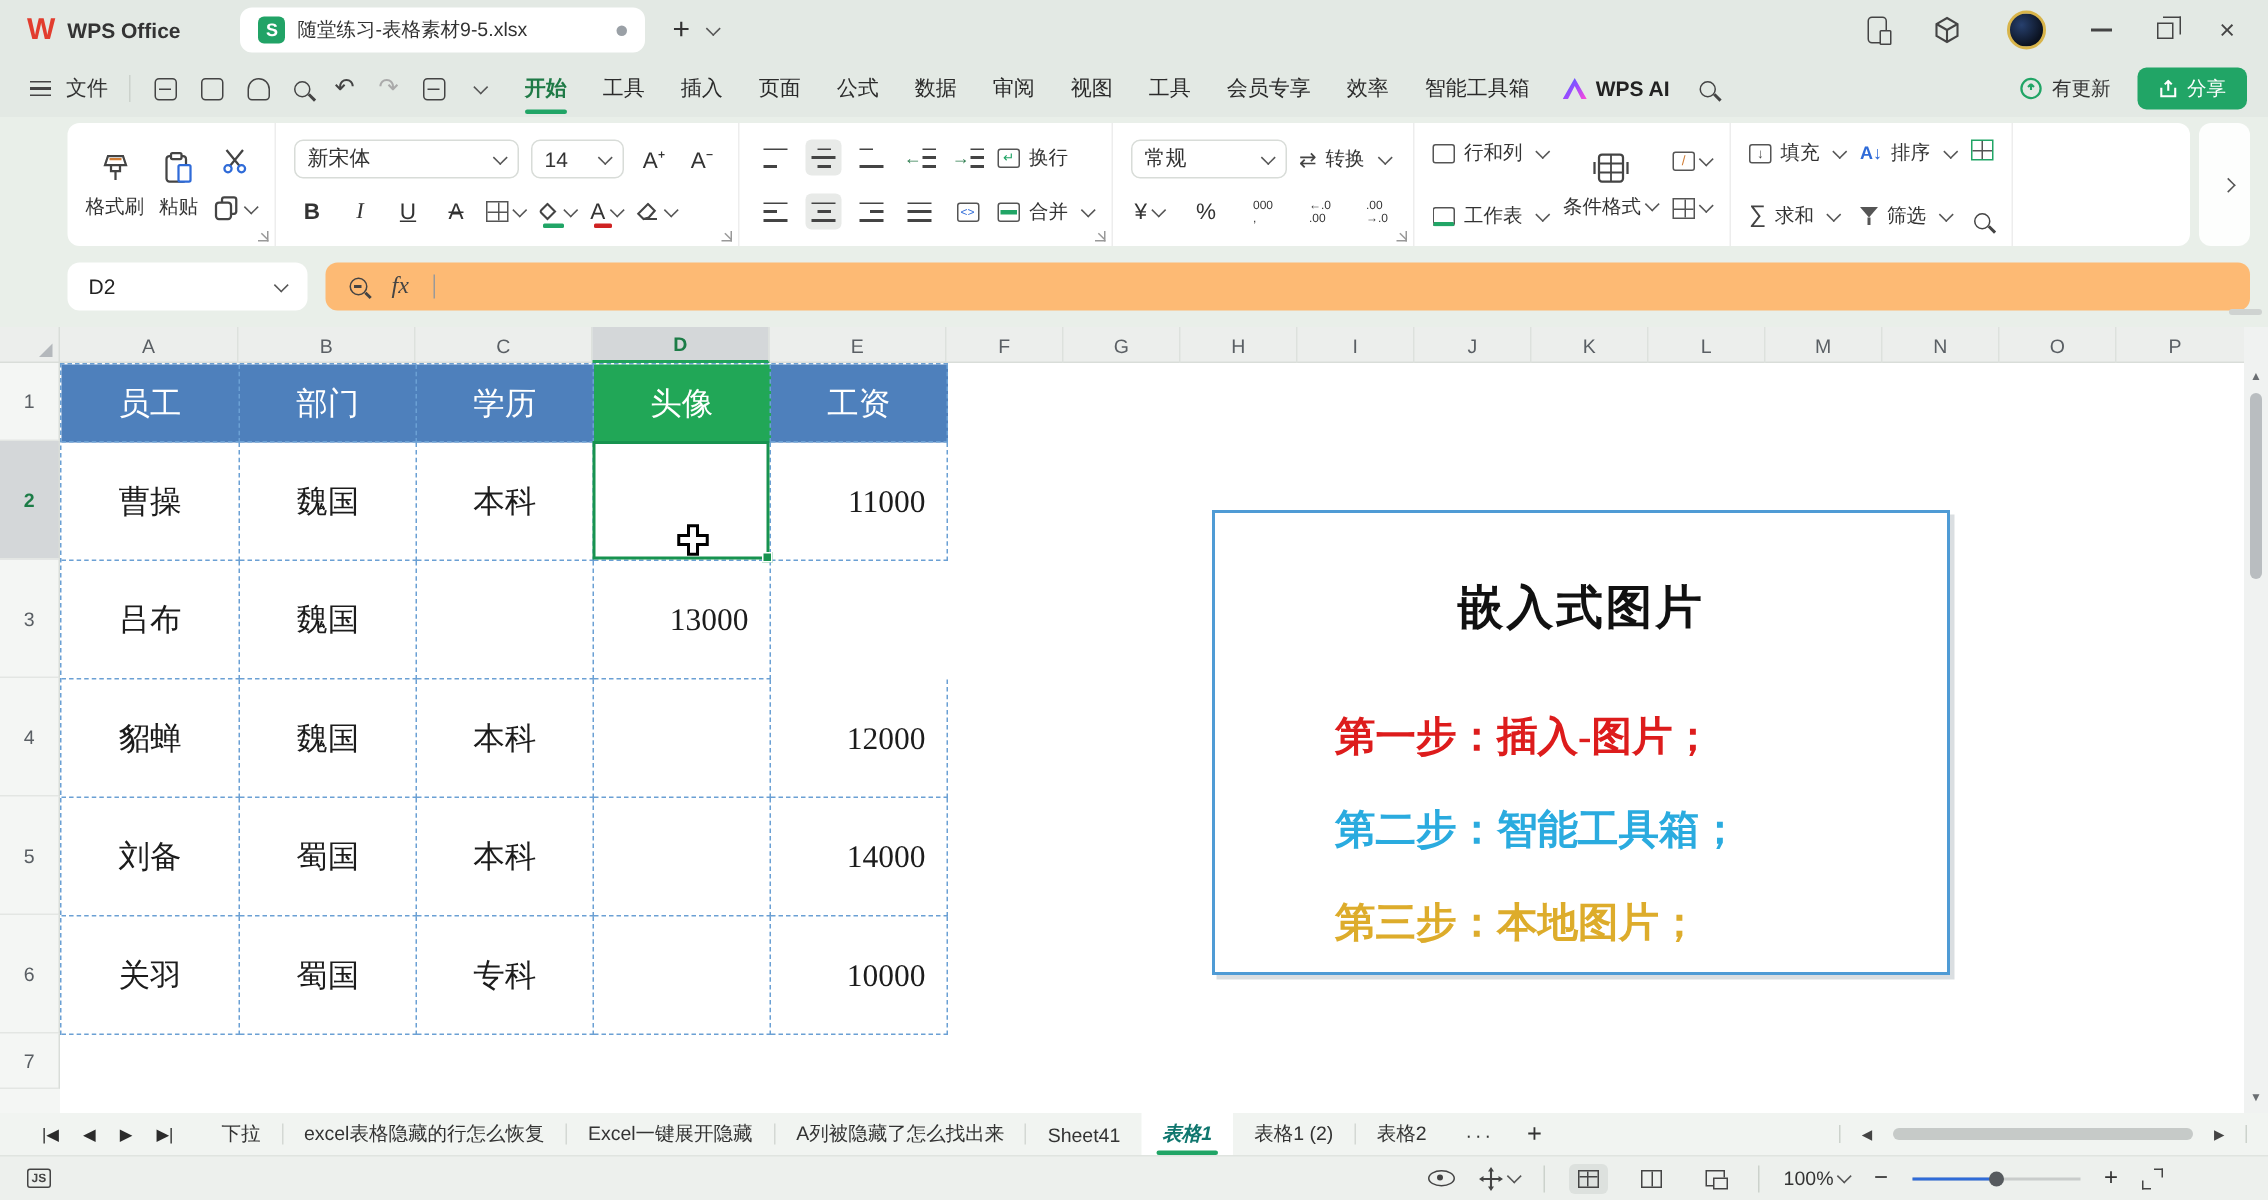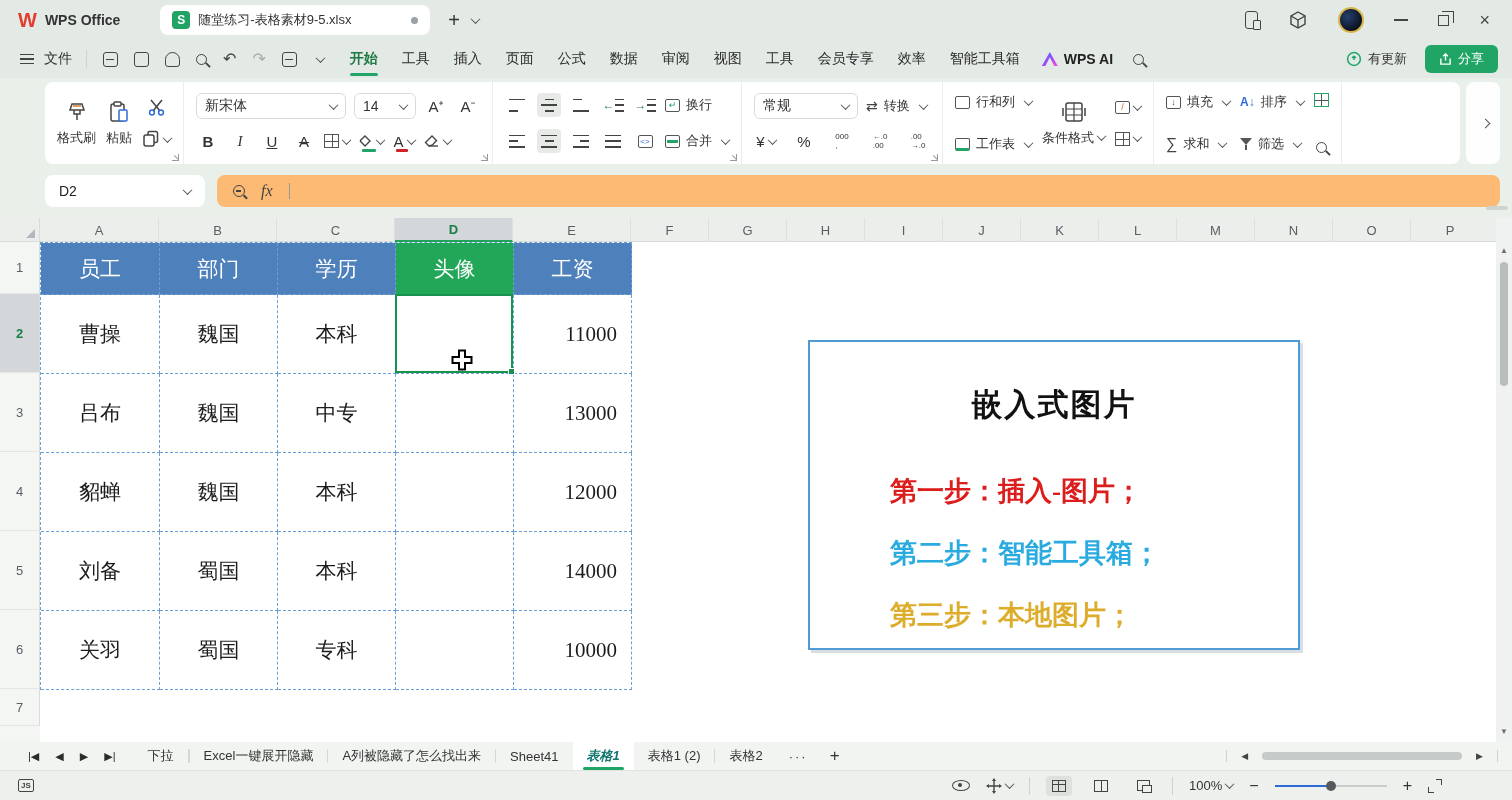--- a/index.html
+++ b/index.html
@@ -636,21 +636,20 @@
       <div class="trow">
         <div class="tcell" style="width:119px;height:79px">曹操</div>
         <div class="tcell" style="width:118px;height:79px">魏国</div>
         <div class="tcell" style="width:118px;height:79px">本科</div>
         <div class="tcell" style="width:118px;height:79px"></div>
         <div class="tcell num" style="width:118px;height:79px">11000</div>
       </div>
       <div class="trow">
         <div class="tcell" style="width:119px;height:79px">吕布</div>
         <div class="tcell" style="width:118px;height:79px">魏国</div>
-        <div class="tcell" style="width:118px;height:79px">中专</div>
         <div class="tcell" style="width:118px;height:79px"></div>
         <div class="tcell num" style="width:118px;height:79px">13000</div>
       </div>
       <div class="trow">
         <div class="tcell" style="width:119px;height:79px">貂蝉</div>
         <div class="tcell" style="width:118px;height:79px">魏国</div>
         <div class="tcell" style="width:118px;height:79px">本科</div>
         <div class="tcell" style="width:118px;height:79px"></div>
         <div class="tcell num" style="width:118px;height:79px">12000</div>
       </div>
@@ -697,20 +696,21 @@
   <div class="sheetbar abs">
     <div class="navic">
       <span>|◀</span>
       <span>◀</span>
       <span>▶</span>
       <span>▶|</span>
     </div>
     <div class="stabs">
       <span class="stab">下拉</span>
       <span class="tabdiv"></span>
+      <span class="stab">excel表格隐藏的行怎么恢复</span>
       <span class="tabdiv"></span>
       <span class="stab">Excel一键展开隐藏</span>
       <span class="tabdiv"></span>
       <span class="stab">A列被隐藏了怎么找出来</span>
       <span class="tabdiv"></span>
       <span class="stab">Sheet41</span>
       <span class="stab active">表格1</span>
       <span class="stab">表格1 (2)</span>
       <span class="tabdiv"></span>
       <span class="stab">表格2</span>

